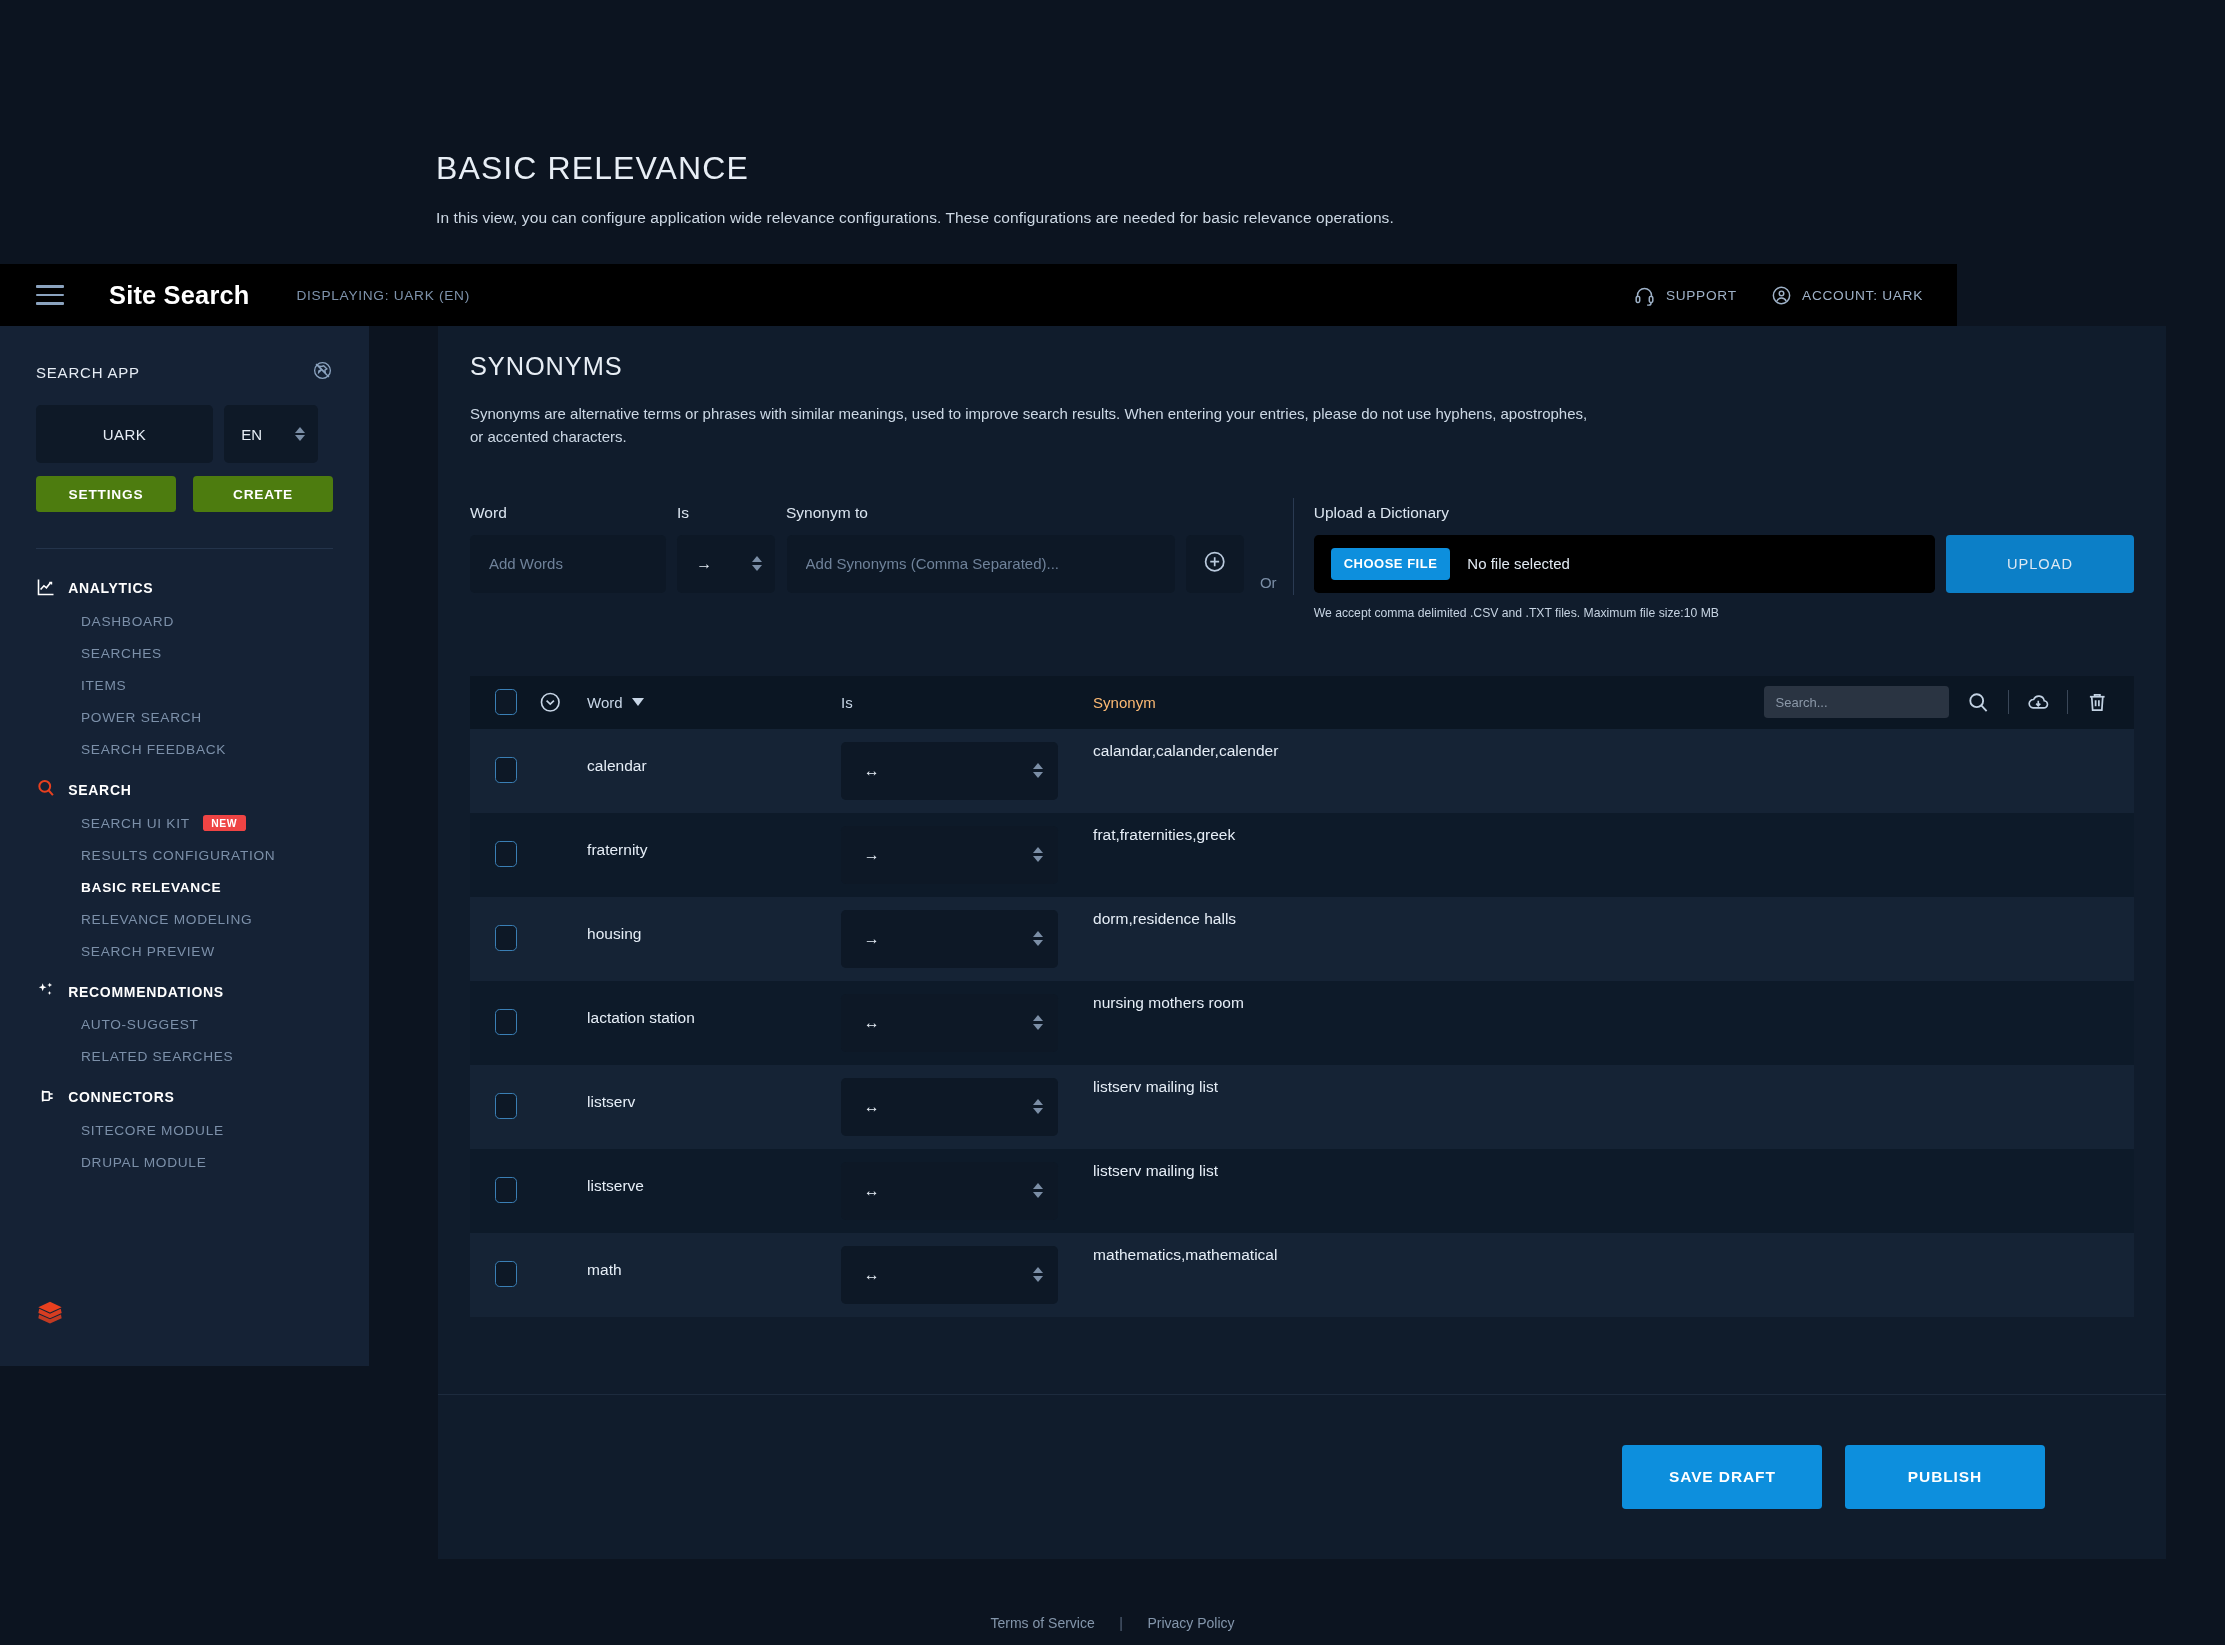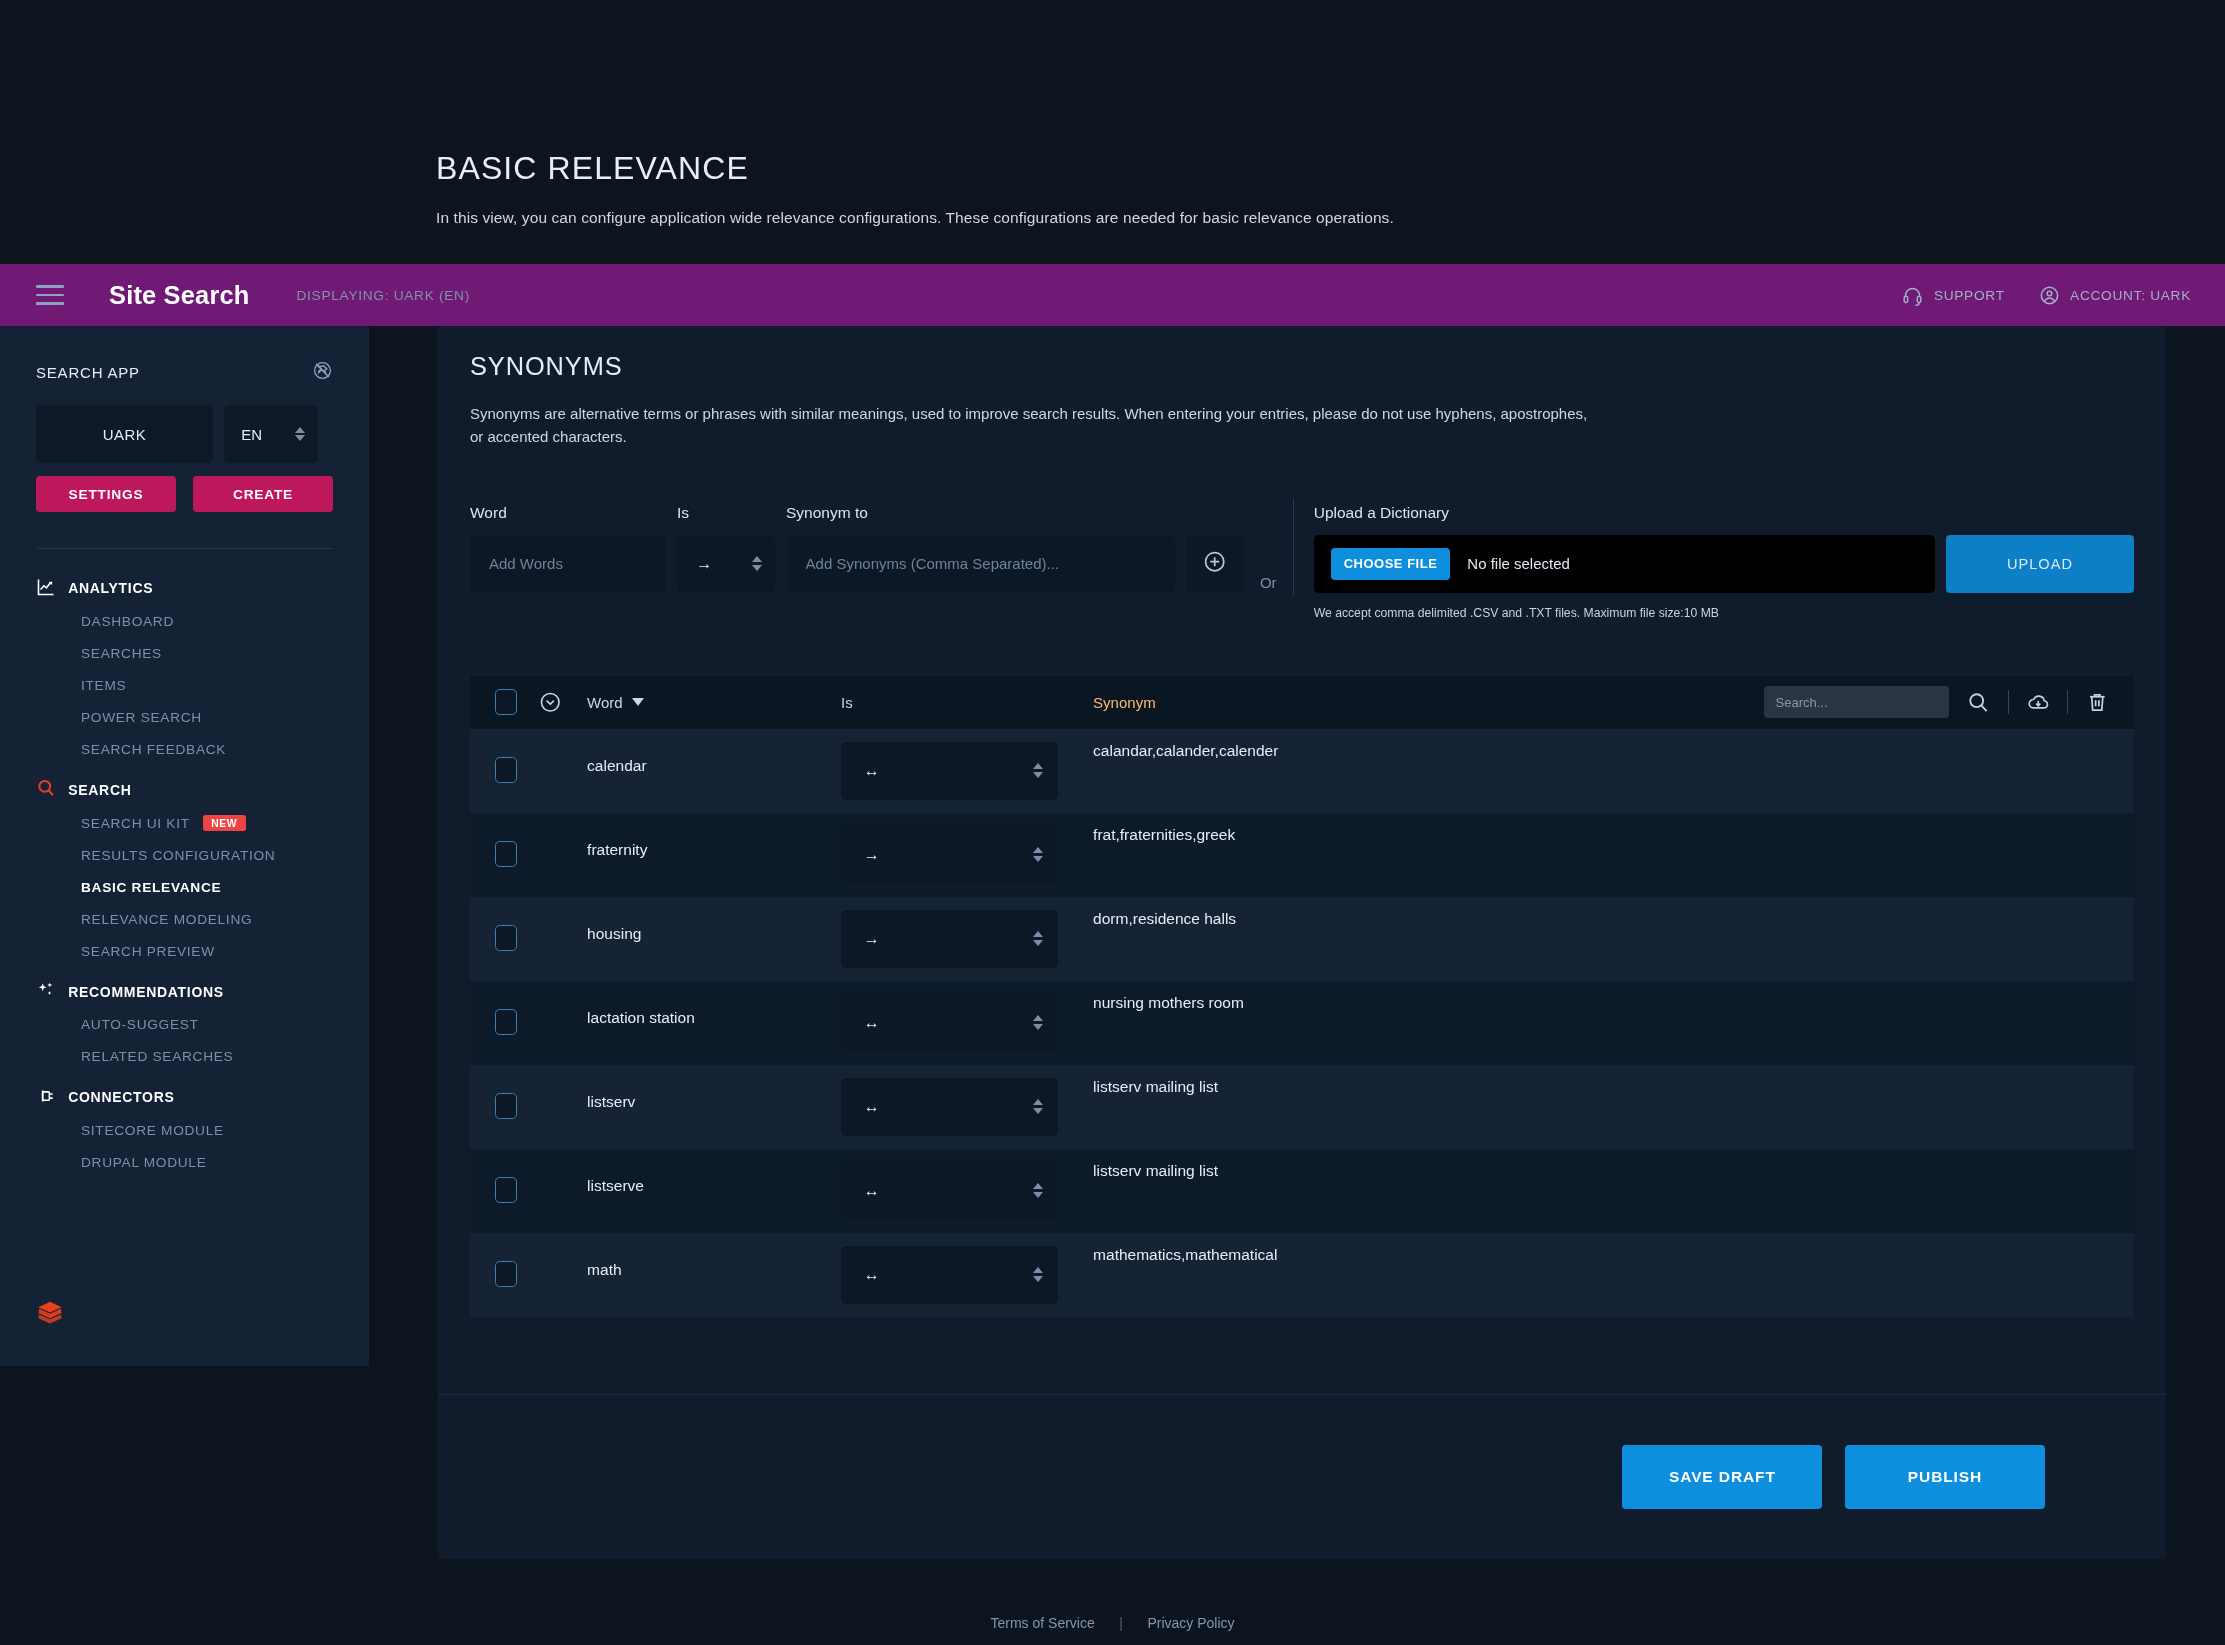--- a/index.html
+++ b/index.html
@@ -17,22 +17,22 @@
     font-size: 32px; font-weight: 400; letter-spacing: 1.1px;
     color: #e8eef5; text-transform: uppercase; line-height: 1.1;
   }
   .intro p {
     margin-top: 22.6px; font-size: 15.5px; color: #cdd8e4; font-weight: 400;
     letter-spacing: 0.1px;
   }
 
   
   .topbar {
-    position: absolute; left: 0; top: 264px; width: 2225px; height: 62px;
-    background: #701a75; display: flex; align-items: center;
+    position: absolute; left: 0; top: 264px; width: 1957px; height: 62px;
+    background: #000000; display: flex; align-items: center;
   }
   .hamburger { margin-left: 36px; width: 28px; display: flex; flex-direction: column; gap: 5.6px; cursor: pointer; }
   .hamburger span { display: block; height: 2.8px; background: #8ba3bf; border-radius: 0.9px; }
   .brand {
     margin-left: 45px; font-size: 25.4px; font-weight: bold; color: #ffffff;
     letter-spacing: 0.2px;
   }
   .displaying {
     margin-left: 47px; font-size: 13.7px; color: #7e93ac; letter-spacing: 0.7px;
   }
@@ -62,21 +62,21 @@
     display: flex; align-items: center; justify-content: space-between;
     padding: 0 13px 0 17px; color: #e6edf5; font-size: 15px;
   }
   .spin { display: flex; flex-direction: column; gap: 2.8px; }
   .spin i { display: block; width: 0; height: 0; border-left: 5.6px solid transparent; border-right: 5.6px solid transparent; }
   .spin i.up { border-bottom: 6.6px solid #7b8ea6; }
   .spin i.dn { border-top: 6.6px solid #7b8ea6; }
 
   .sb-btns { display: flex; gap: 17px; padding: 13px 36px 0 36px; }
   .btn-blue {
-    background: #be185d; color: #fff; border: none; border-radius: 3.8px;
+    background: #4d7c0f; color: #fff; border: none; border-radius: 3.8px;
     height: 36px; font-size: 13.7px; font-weight: bold; letter-spacing: 0.8px;
     cursor: pointer; font-family: "Liberation Sans", sans-serif;
   }
   .sb-btns .btn-blue { width: 148px; }
 
   .sb-divider { margin: 36px 36px 0 36px; height: 0.9px; background: #24344b; }
 
   .sb-nav { padding: 28px 0 0 0; }
   .nav-group-head {
     display: flex; align-items: center; gap: 12.2px;

